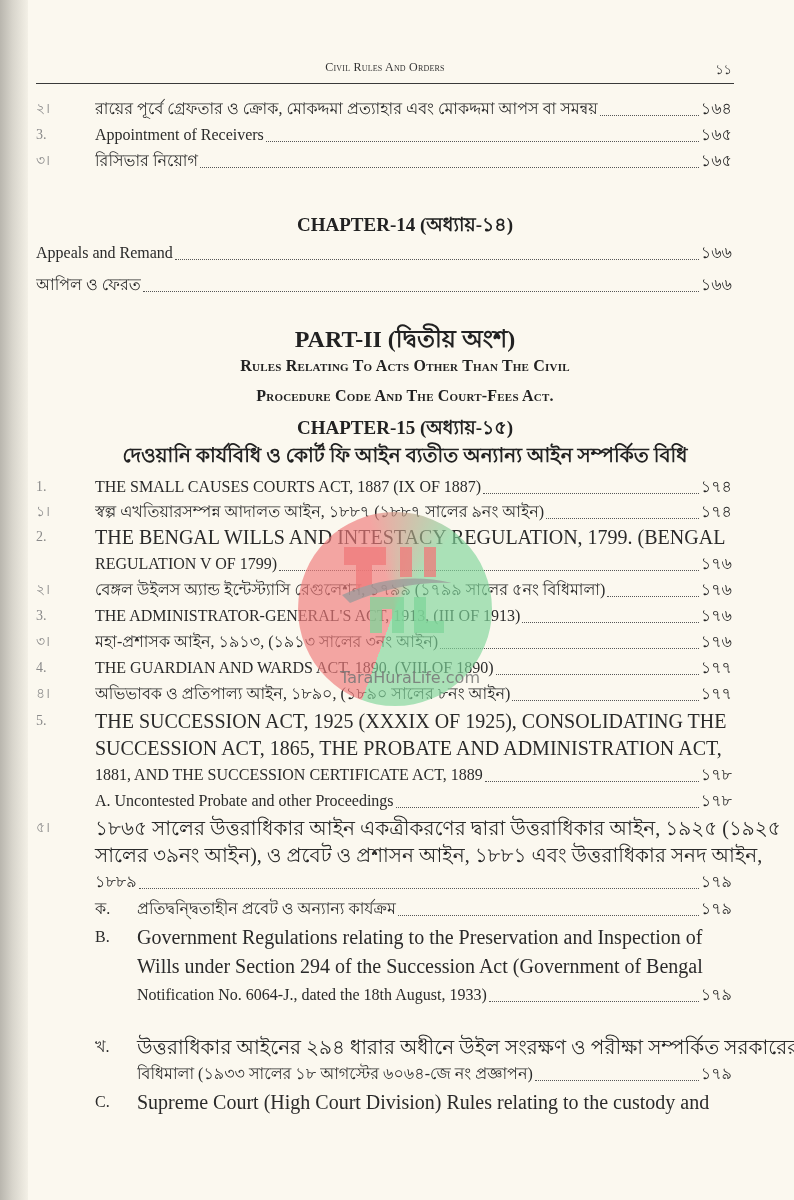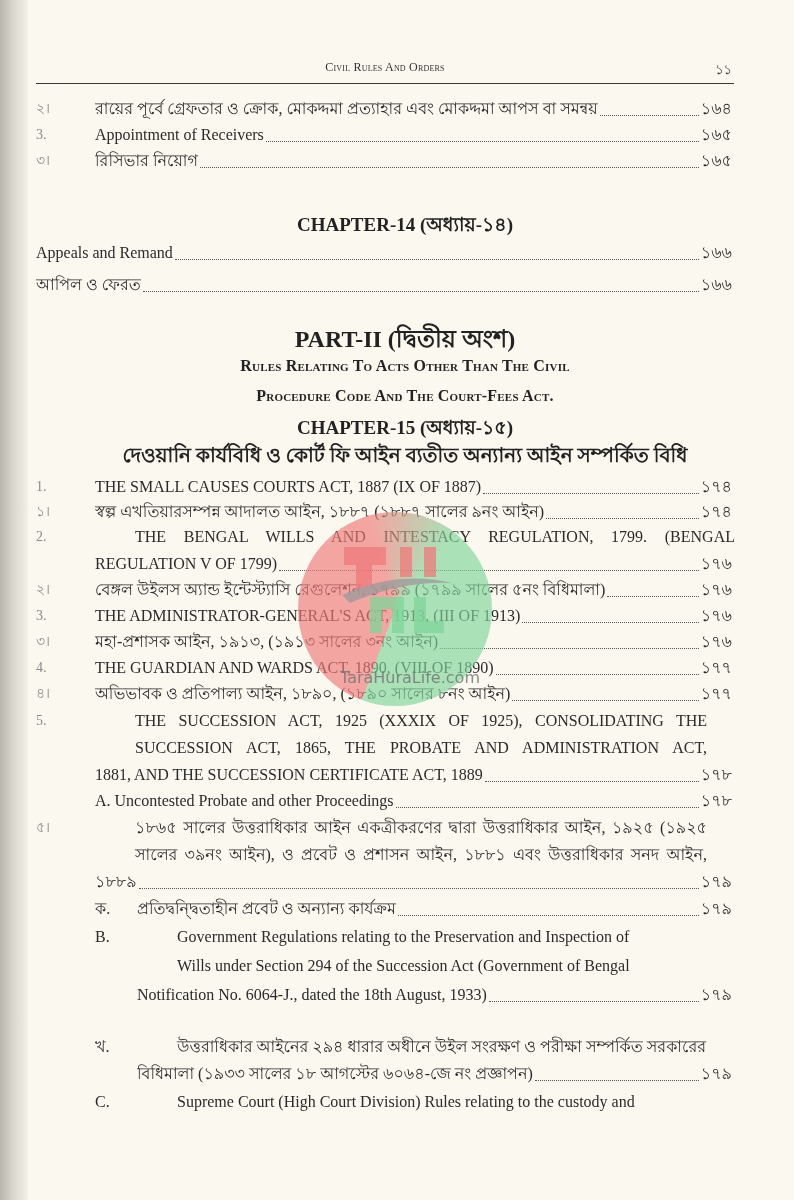--- a/index.html
+++ b/index.html
@@ -39,21 +39,21 @@
     flex: 1; margin: 0 2px; overflow: hidden; white-space: nowrap;
     border-bottom: 1.6px dotted #555; height: 0; align-self: center; transform: translateY(6px);
   }
   .row .pg { white-space: nowrap; }
   .indent1 { left: 95px; width: 637px; }
   .indent0 { left: 36px; width: 696px; }
   .indent2 { left: 137px; width: 595px; }
   .sub-letter { position: absolute; left: 95px; }
 
   .plain-line {
-    position: absolute; white-space: nowrap; font-size: 16px; line-height: 26px; margin-left: 40px;
+    position: absolute; white-space: nowrap; font-size: 20px; line-height: 26px;
   }
   .justify { text-align: justify; text-align-last: justify; }
 
   .heading {
     position: absolute; left: 8px; width: 794px; text-align: center;
     font-weight: bold; color: #222;
   }
   .h-chapter { font-size: 19px; }
   .h-part { font-size: 24px; }
   .h-small { font-size: 16px; font-variant: small-caps; letter-spacing: 0.2px; }

